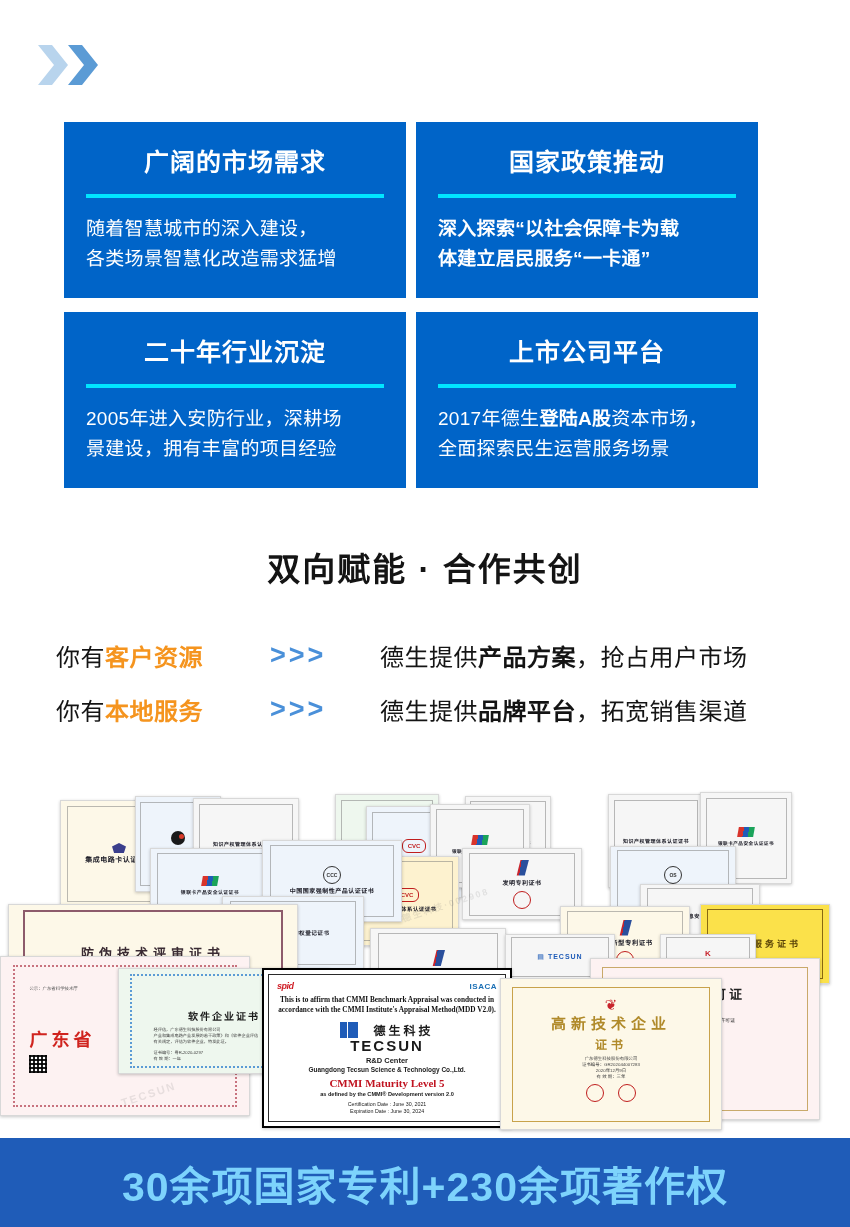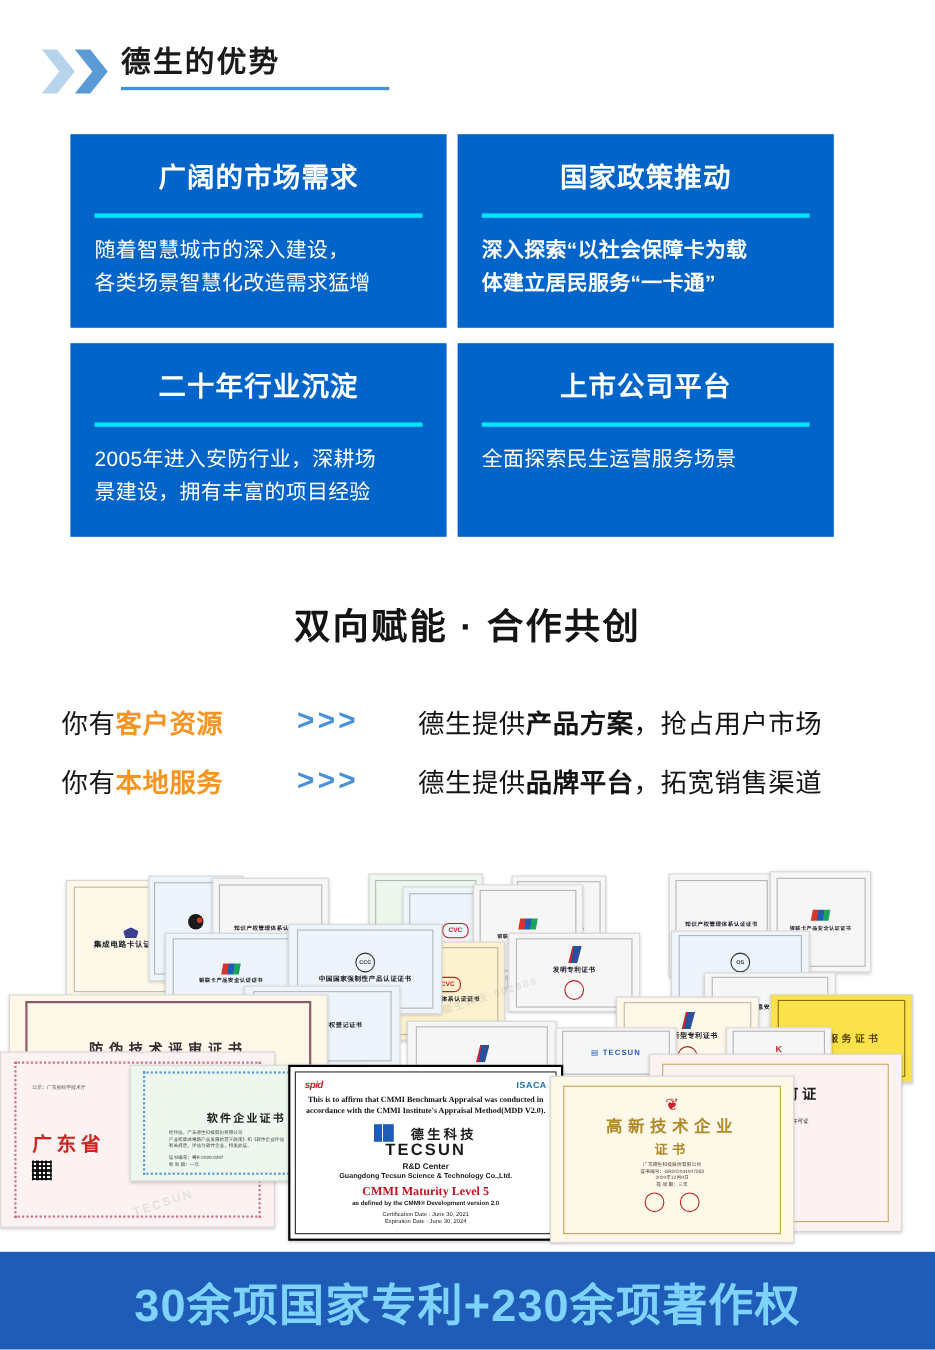--- a/index.html
+++ b/index.html
@@ -386,24 +386,20 @@
       <svg width="34" height="42" viewBox="0 0 34 42" aria-hidden="true">
         <polygon points="2,1 16,1 32,21 16,41 2,41 18,21" fill="#b8d4ed"></polygon>
       </svg>
     </span>
     <span class="chev chev-2">
       <svg width="34" height="42" viewBox="0 0 34 42" aria-hidden="true">
         <polygon points="2,1 16,1 32,21 16,41 2,41 18,21" fill="#5b9bd5"></polygon>
       </svg>
     </span>
   </div>
-  <div class="head-title-wrap">
-    <div class="head-title">德生的优势</div>
-    <div class="head-rule"></div>
-  </div>
 </div>
 
 <div class="cards">
 
   <div class="card">
     <div class="card-title">广阔的市场需求</div>
     <div class="card-rule"></div>
     <div class="card-body">
       <div>随着智慧城市的深入建设，</div>
       <div>各类场景智慧化改造需求猛增</div>
@@ -425,20 +421,21 @@
     <div class="card-body">
       <div>2005年进入安防行业，深耕场</div>
       <div>景建设，拥有丰富的项目经验</div>
     </div>
   </div>
 
   <div class="card">
     <div class="card-title">上市公司平台</div>
     <div class="card-rule"></div>
     <div class="card-body">
+      <div><span>2017年德生</span><b>登陆A股</b><span>资本市场，</span></div>
       <div>全面探索民生运营服务场景</div>
     </div>
   </div>
 
 </div>
 
 <div class="mid-heading">双向赋能 · 合作共创</div>
 
 <div class="synergy">
 

